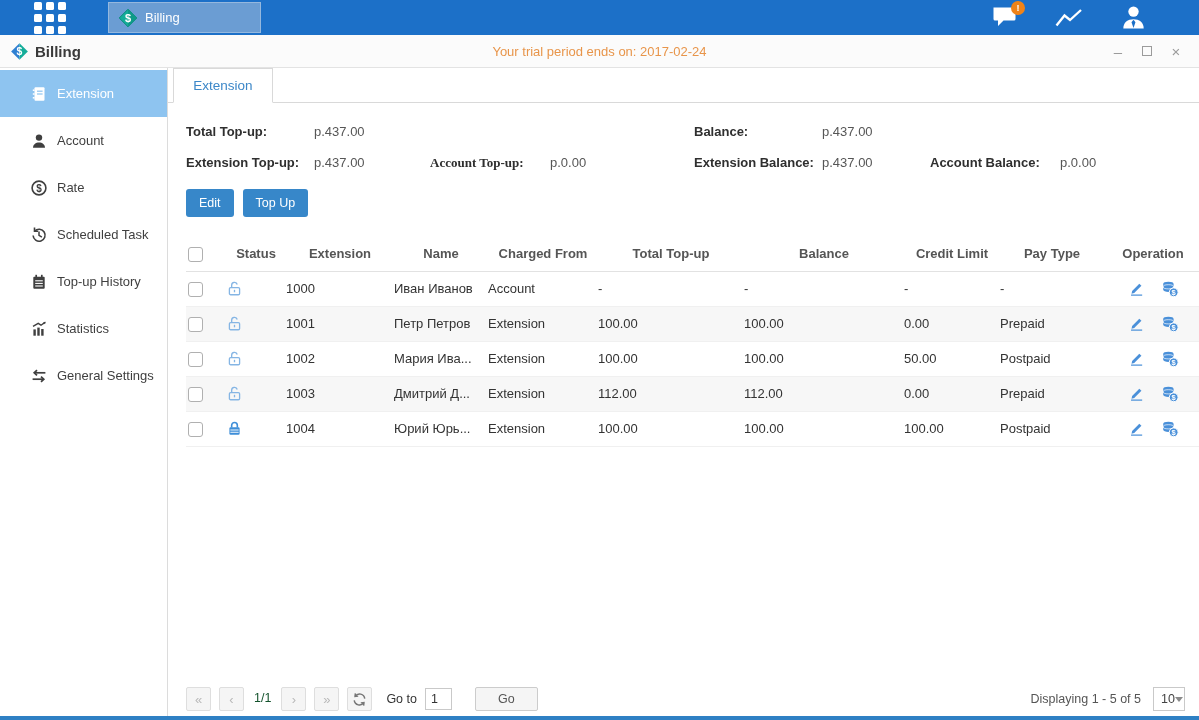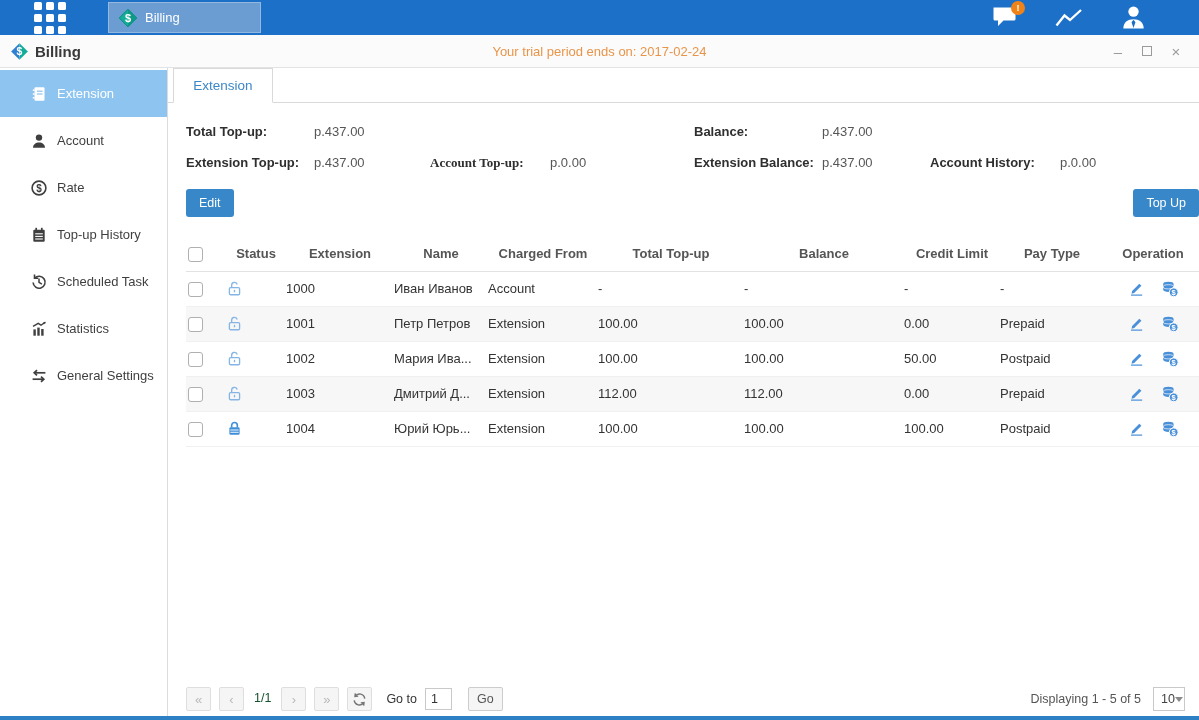--- a/index.html
+++ b/index.html
@@ -40,40 +40,40 @@
 
   .summary { display:flex; margin:13px 14px 0 18px; font-size:13px; }
   .sum-col-left { width:508px; flex-shrink:0; }
   .sum-col-right { flex:1; }
   .sum-row { display:flex; height:31px; align-items:center; }
   .sum-label { font-weight:bold; color:#2f2f2f; }
   .sum-value { color:#565656; }
   .w1{width:128px;} .w2{width:116px;} .w3{width:120px;font-family:Liberation Serif, serif;}
   .w4{width:128px;} .w5{width:108px;} .w6{width:130px;}
 
-  .btn-row { display:flex; gap:15px; margin:11px 0 0 18px;justify-content:space-between; }
+  .btn-row { display:flex; gap:9px; margin:11px 0 0 18px; }
   .btn { background:#3787c9; color:#fff; border:none; border-radius:3px; font-size:12.5px; padding:7px 13px; font-family:inherit; cursor:pointer; }
 
   .table-wrap { margin:20px 13px 0 18px; }
   table { width:100%; border-collapse:collapse; table-layout:fixed; font-size:13px; }
   th { font-weight:bold; color:#555; height:34px; text-align:center; border-bottom:1px solid #e2e2e2; white-space:nowrap; overflow:hidden; }
   td { height:35px; text-align:left; color:#333; border-bottom:1px solid #f0f0f0; white-space:nowrap; overflow:hidden; }
   tr.alt td { background:#f7f7f7; }
   th.cb-cell, td.cb-cell { text-align:left; padding-left:2px; }
   .checkbox { display:inline-block; width:15px; height:15px; border:1px solid #b0b0b0; border-radius:3px; background:#fff; cursor:pointer; vertical-align:middle; }
   .op-icons { display:flex; align-items:center; justify-content:center; gap:16px; }
   .op-icons span { cursor:pointer; display:flex; }
 
   .pager { margin-top:auto; height:34px; display:flex; align-items:center; padding:0 14px 0 18px; font-size:12.5px; color:#444; flex-shrink:0; }
   .pg-btn { width:25px; height:24px; background:#f5f5f5; border:1px solid #dedede; border-radius:2px; color:#b9b9b9; display:flex; align-items:center; justify-content:center; font-size:13px; margin-right:8px; cursor:pointer; }
   .pg-btn.refresh { color:#757575; }
   .pg-page { margin:0 10px 2px 2px; color:#14532d; }
   .goto-label { margin:0 8px 0 6px; color:#333; }
   .goto-input { width:27px; height:22px; border:1px solid #c9c9c9; font-size:12.5px; font-family:inherit; padding-left:5px; color:#333; }
-  .go-btn { margin-left:16px; background:#f5f5f5; border:1px solid #ccc; border-radius:2px; font-size:12.5px; color:#555; padding:4px 8px; font-family:inherit; cursor:pointer; }
+  .go-btn { margin-left:23px; background:#f5f5f5; border:1px solid #ccc; border-radius:2px; font-size:12.5px; color:#555; padding:4px 22px; font-family:inherit; cursor:pointer; }
   .pager-right { margin-left:auto; display:flex; align-items:center; color:#555; }
   .size-select { margin-left:12px; width:32px; height:24px; border:1px solid #c9c9c9; background:#fff; display:flex; align-items:center; justify-content:space-between; padding:0 7px; cursor:pointer; color:#444; }
   .tri-down { width:0; height:0; border-left:4.5px solid transparent; border-right:4.5px solid transparent; border-top:5px solid #8a8a8a; }
 
   .bottom-line { height:4px; background:#2e80c4; flex-shrink:0; margin-top:auto; }
 </style>
 </head>
 <body>
 
 <div class="app">
@@ -170,39 +170,39 @@
             <svg width="18" height="18" viewBox="0 0 18 18">
               <circle cx="9" cy="9" r="6.9" fill="none" stroke="currentColor" stroke-width="1.6"></circle>
               <text x="9" y="12.6" text-anchor="middle" font-size="10" font-weight="bold" fill="currentColor">$</text>
             </svg>
           </span>
           <span>Rate</span>
         </div>
         <div class="sidebar-item">
           <span class="s-icon">
             <svg width="18" height="18" viewBox="0 0 18 18">
+              <path d="M3.1 9.5 a6 6 0 1 0 1.6-4.4" fill="none" stroke="currentColor" stroke-width="1.6"></path>
+              <path d="M4.5 1.6 v3.7 h3.7" fill="none" stroke="currentColor" stroke-width="1.6"></path>
+              <path d="M9 5.6 V9.4 l2.9 1.8" fill="none" stroke="currentColor" stroke-width="1.5"></path>
+            </svg>
+          </span>
+          <span>Scheduled Task</span>
+        </div>
+        <div class="sidebar-item">
+          <span class="s-icon">
+            <svg width="18" height="18" viewBox="0 0 18 18">
               <rect x="3.3" y="3.8" width="11.4" height="12" rx="1" fill="currentColor"></rect>
               <line x1="6.2" y1="1.8" x2="6.2" y2="5" stroke="currentColor" stroke-width="1.7"></line>
               <line x1="11.8" y1="1.8" x2="11.8" y2="5" stroke="currentColor" stroke-width="1.7"></line>
               <line class="gap" x1="5.2" y1="7.8" x2="12.8" y2="7.8" stroke-width="1.1"></line>
               <line class="gap" x1="5.2" y1="10.4" x2="12.8" y2="10.4" stroke-width="1.1"></line>
               <line class="gap" x1="5.2" y1="13" x2="12.8" y2="13" stroke-width="1.1"></line>
             </svg>
           </span>
           <span>Top-up History</span>
-        </div>
-        <div class="sidebar-item">
-          <span class="s-icon">
-            <svg width="18" height="18" viewBox="0 0 18 18">
-              <path d="M3.1 9.5 a6 6 0 1 0 1.6-4.4" fill="none" stroke="currentColor" stroke-width="1.6"></path>
-              <path d="M4.5 1.6 v3.7 h3.7" fill="none" stroke="currentColor" stroke-width="1.6"></path>
-              <path d="M9 5.6 V9.4 l2.9 1.8" fill="none" stroke="currentColor" stroke-width="1.5"></path>
-            </svg>
-          </span>
-          <span>Scheduled Task</span>
         </div>
         <div class="sidebar-item">
           <span class="s-icon">
             <svg width="18" height="18" viewBox="0 0 18 18">
               <rect x="3.4" y="9.4" width="2.4" height="6.3" fill="currentColor"></rect>
               <rect x="7.3" y="7.6" width="2.4" height="8.1" fill="currentColor"></rect>
               <rect x="11.2" y="9" width="2.4" height="6.7" fill="currentColor"></rect>
               <path d="M3 6.3 L8.2 3.4 L11 5.2 L15 2.4" fill="none" stroke="currentColor" stroke-width="1.4"></path>
               <path d="M15.8 1.8 l-2.6 .4 1.8 2 z" fill="currentColor"></path>
             </svg>
@@ -241,21 +241,21 @@
           </div>
         </div>
         <div class="sum-col-right">
           <div class="sum-row">
             <span class="sum-label w4">Balance:</span>
             <span class="sum-value">p.437.00</span>
           </div>
           <div class="sum-row">
             <span class="sum-label w4">Extension Balance:</span>
             <span class="sum-value w5">p.437.00</span>
-            <span class="sum-label w6">Account History:</span>
+            <span class="sum-label w6">Account Balance:</span>
             <span class="sum-value">p.0.00</span>
           </div>
         </div>
       </div>
 
       <div class="btn-row">
         <button class="btn">Edit</button>
         <button class="btn">Top Up</button>
       </div>
 

